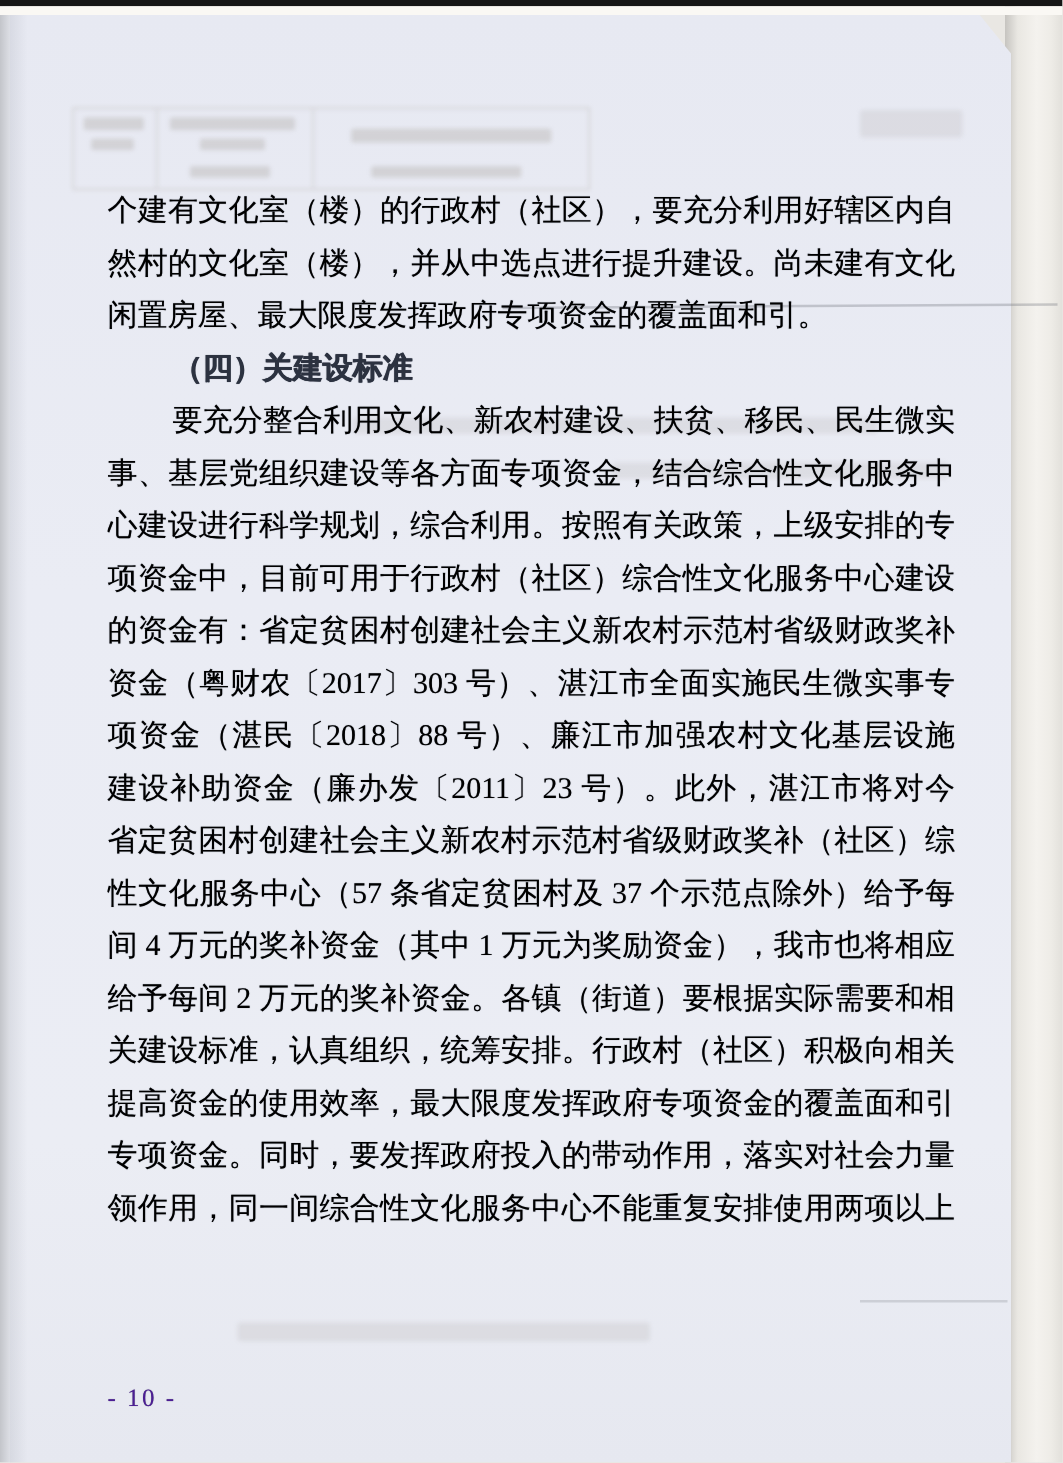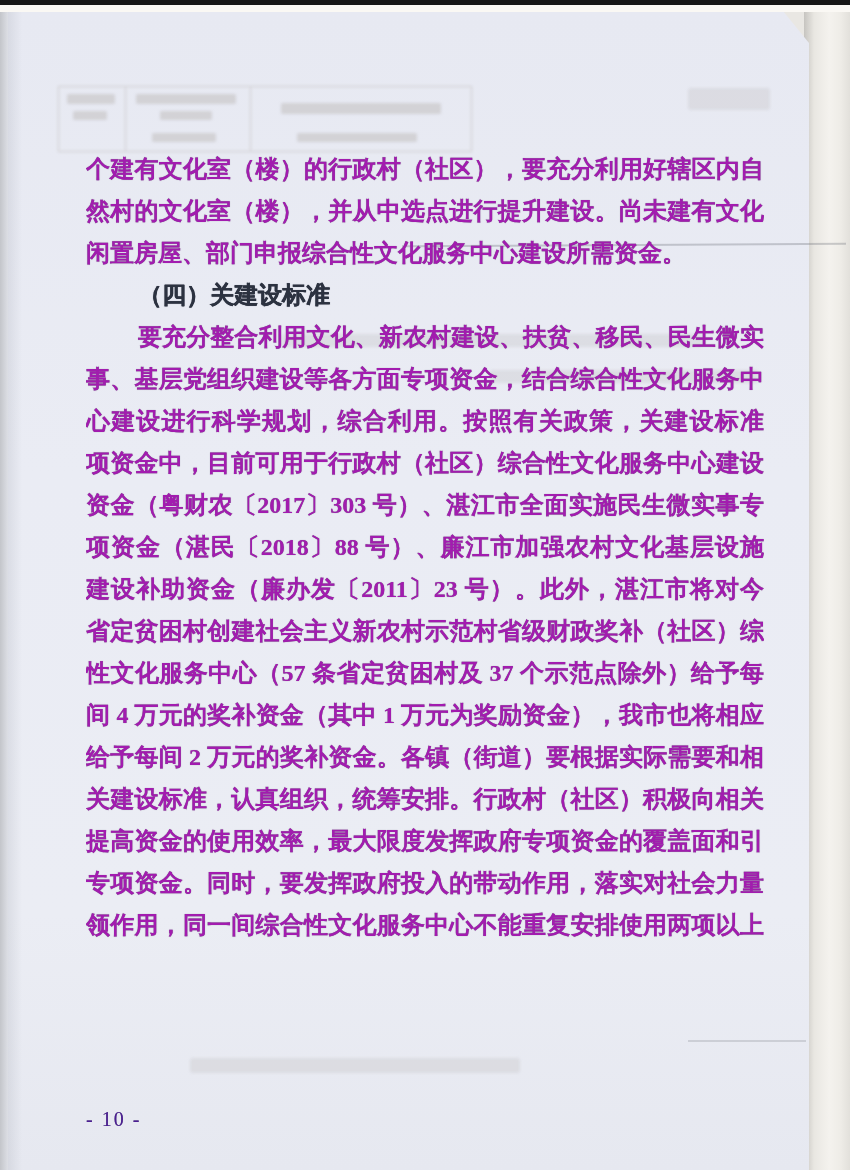--- a/index.html
+++ b/index.html
@@ -41,25 +41,24 @@
   }
   .ghost-col{border-right:1px solid rgba(150,140,122,.30);position:relative;}
   .ghost-col:last-child{border-right:none;}
   .ghost-smear{position:absolute;background:rgba(135,128,115,.22);border-radius:2px;}
   .ghost-smudge{background:rgba(138,132,120,.13);border-radius:3px;}
   .artifact-line{position:absolute;height:1.6px;background:rgba(100,102,112,.30);pointer-events:none;}
 
   
   .text-block{position:absolute;left:86px;top:148px;width:678px;z-index:5;}
   .line{
-    height:42px;line-height:42px;font-size:24px;color:#a21caf;
+    height:42px;line-height:42px;font-size:24px;color:#000000;
     text-align:justify;text-align-last:justify;overflow:hidden;
     text-shadow:0 0 .7px rgba(57,64,77,.75);
     white-space:normal;
-    font-weight:bold;
   }
   .end-left{text-align-last:left;}
   .indent{text-indent:52px;}
   .heading{font-weight:700;color:#2c3240;text-shadow:.5px 0 0 #2c3240,0 0 .7px rgba(44,50,64,.8);}
   .page-number{
     position:absolute;left:86px;top:1104px;height:30px;line-height:30px;
     font-size:20px;letter-spacing:2px;color:#4c1d95;z-index:5;
     text-shadow:0 0 .6px rgba(61,67,81,.7);
   }
 </style>
@@ -93,28 +92,29 @@
 <div class="ghost ghost-smudge" style="left:688px;top:88px;width:82px;height:22px"></div>
 <div class="ghost ghost-smudge" style="left:282px;top:334px;width:420px;height:13px"></div>
 <div class="ghost ghost-smudge" style="left:490px;top:370px;width:268px;height:13px"></div>
 <div class="ghost ghost-smudge" style="left:190px;top:1058px;width:330px;height:15px"></div>
 <div class="artifact-line" style="left:402px;top:244px;width:444px;transform:rotate(-0.35deg)"></div>
 <div class="artifact-line" style="left:688px;top:1040px;width:118px;opacity:.7"></div>
 
 <div class="text-block">
   <div class="line">个建有文化室（楼）的行政村（社区），要充分利用好辖区内自</div>
   <div class="line">然村的文化室（楼），并从中选点进行提升建设。尚未建有文化</div>
-  <div class="line end-left">闲置房屋、部门申报综合性文化服务中心建设所需资金。</div>
+  <div class="line end-left">闲置房屋、最大限度发挥政府专项资金的覆盖面和引。</div>
 
   <div class="line end-left indent heading">（四）关建设标准</div>
 
   <div class="line indent">要充分整合利用文化、新农村建设、扶贫、移民、民生微实</div>
   <div class="line">事、基层党组织建设等各方面专项资金，结合综合性文化服务中</div>
-  <div class="line">心建设进行科学规划，综合利用。按照有关政策，关建设标准</div>
+  <div class="line">心建设进行科学规划，综合利用。按照有关政策，上级安排的专</div>
   <div class="line">项资金中，目前可用于行政村（社区）综合性文化服务中心建设</div>
+  <div class="line">的资金有：省定贫困村创建社会主义新农村示范村省级财政奖补</div>
   <div class="line">资金（粤财农〔2017〕303 号）、湛江市全面实施民生微实事专</div>
   <div class="line">项资金（湛民〔2018〕88 号）、廉江市加强农村文化基层设施</div>
   <div class="line">建设补助资金（廉办发〔2011〕23 号）。此外，湛江市将对今</div>
   <div class="line">省定贫困村创建社会主义新农村示范村省级财政奖补（社区）综合</div>
   <div class="line">性文化服务中心（57 条省定贫困村及 37 个示范点除外）给予每</div>
   <div class="line">间 4 万元的奖补资金（其中 1 万元为奖励资金），我市也将相应</div>
   <div class="line">给予每间 2 万元的奖补资金。各镇（街道）要根据实际需要和相</div>
   <div class="line">关建设标准，认真组织，统筹安排。行政村（社区）积极向相关</div>
   <div class="line">提高资金的使用效率，最大限度发挥政府专项资金的覆盖面和引</div>
   <div class="line">专项资金。同时，要发挥政府投入的带动作用，落实对社会力量</div>

